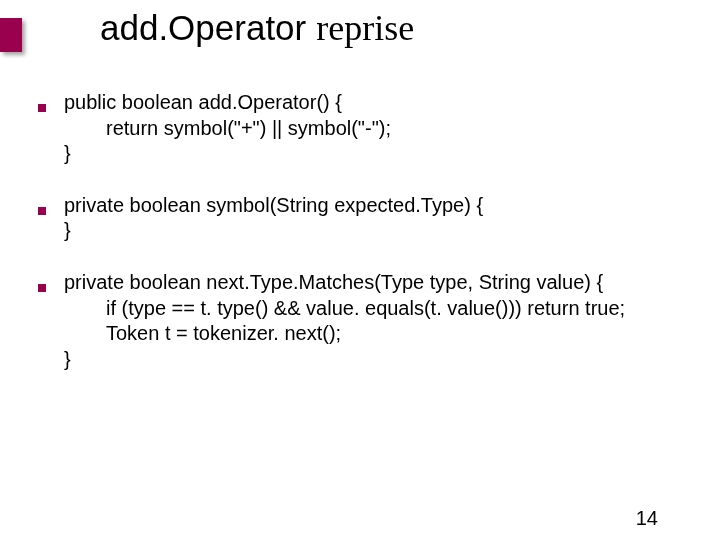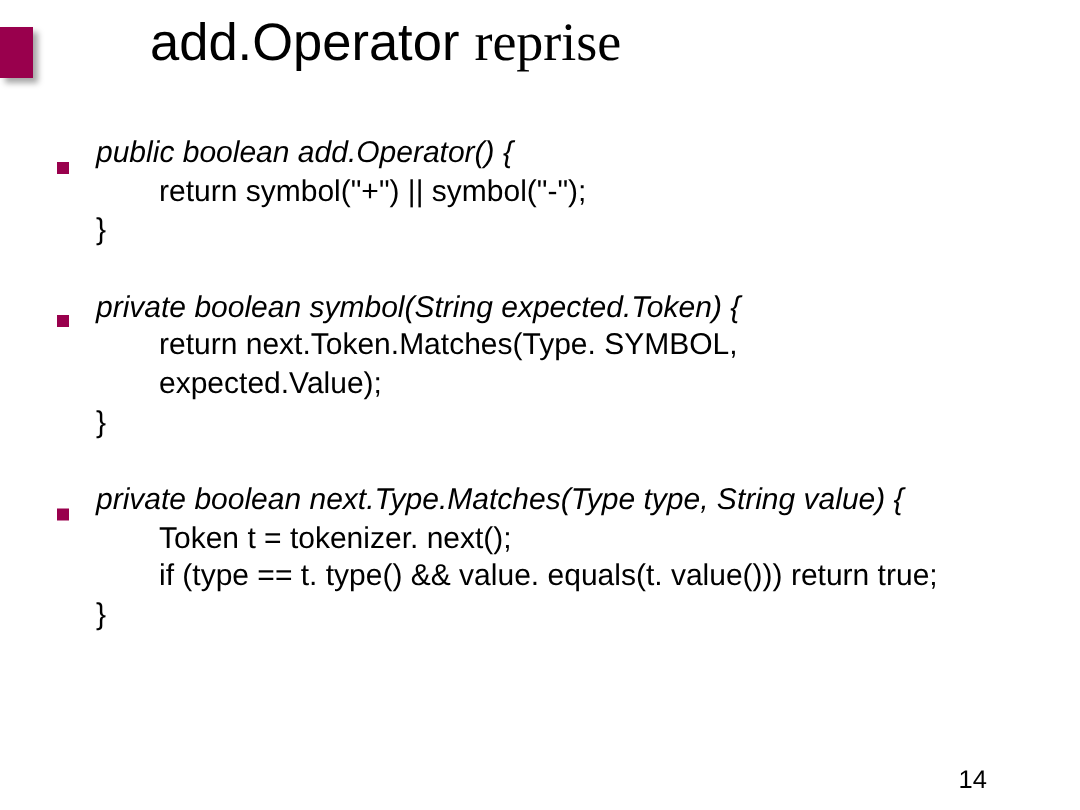--- a/index.html
+++ b/index.html
@@ -51,22 +51,21 @@
     right: 30px;
     font-size: 20px;
     line-height: 1.28;
     font-family: Verdana, Geneva, sans-serif;
   }
   .block {
     margin-bottom: 26px;
   }
   .lead {
     display: flex;
-    align-items: flex-end;
-    font-style: italic;
+    align-items: center;
   }
   .bullet {
     width: 8px;
     height: 8px;
     background: #99004d;
     margin-top: 10px;
     margin-right: 18px;
     flex: 0 0 auto;
   }
   .sig {
@@ -75,21 +74,21 @@
   .indent1 {
     padding-left: 68px;
   }
   .indent0 {
     padding-left: 26px;
   }
   .pagenum {
     position: absolute;
     right: 14px;
     bottom: 10px;
-    font-size: 17px;
+    font-size: 20px;
     font-family: Verdana, sans-serif;
   }
 </style>
 </head>
 <body>
 
 <div class="slide">
 
   <div class="accent-bar"></div>
 
@@ -105,33 +104,32 @@
         <div class="bullet"></div>
         <div class="sig">public boolean add.Operator() {</div>
       </div>
       <div class="indent1">return symbol("+") || symbol("-");</div>
       <div class="indent0">}</div>
     </div>
 
     <div class="block">
       <div class="lead">
         <div class="bullet"></div>
-        <div class="sig">private boolean symbol(String expected.Token) {</div>
+        <div class="sig">private boolean symbol(String expected.Type) {</div>
       </div>
-      <div class="indent1">return next.Token.Matches(Type. SYMBOL, expected.Value);</div>
       <div class="indent0">}</div>
     </div>
 
     <div class="block">
       <div class="lead">
         <div class="bullet"></div>
         <div class="sig">private boolean next.Type.Matches(Type type, String value) {</div>
       </div>
+      <div class="indent1">if (type == t. type() &amp;&amp; value. equals(t. value())) return true;</div>
       <div class="indent1">Token t = tokenizer. next();</div>
-      <div class="indent1">if (type == t. type() &amp;&amp; value. equals(t. value())) return true;</div>
       <div class="indent0">}</div>
     </div>
 
   </div>
 
   <div class="pagenum">14</div>
 
 </div>
 
 </body></html>

